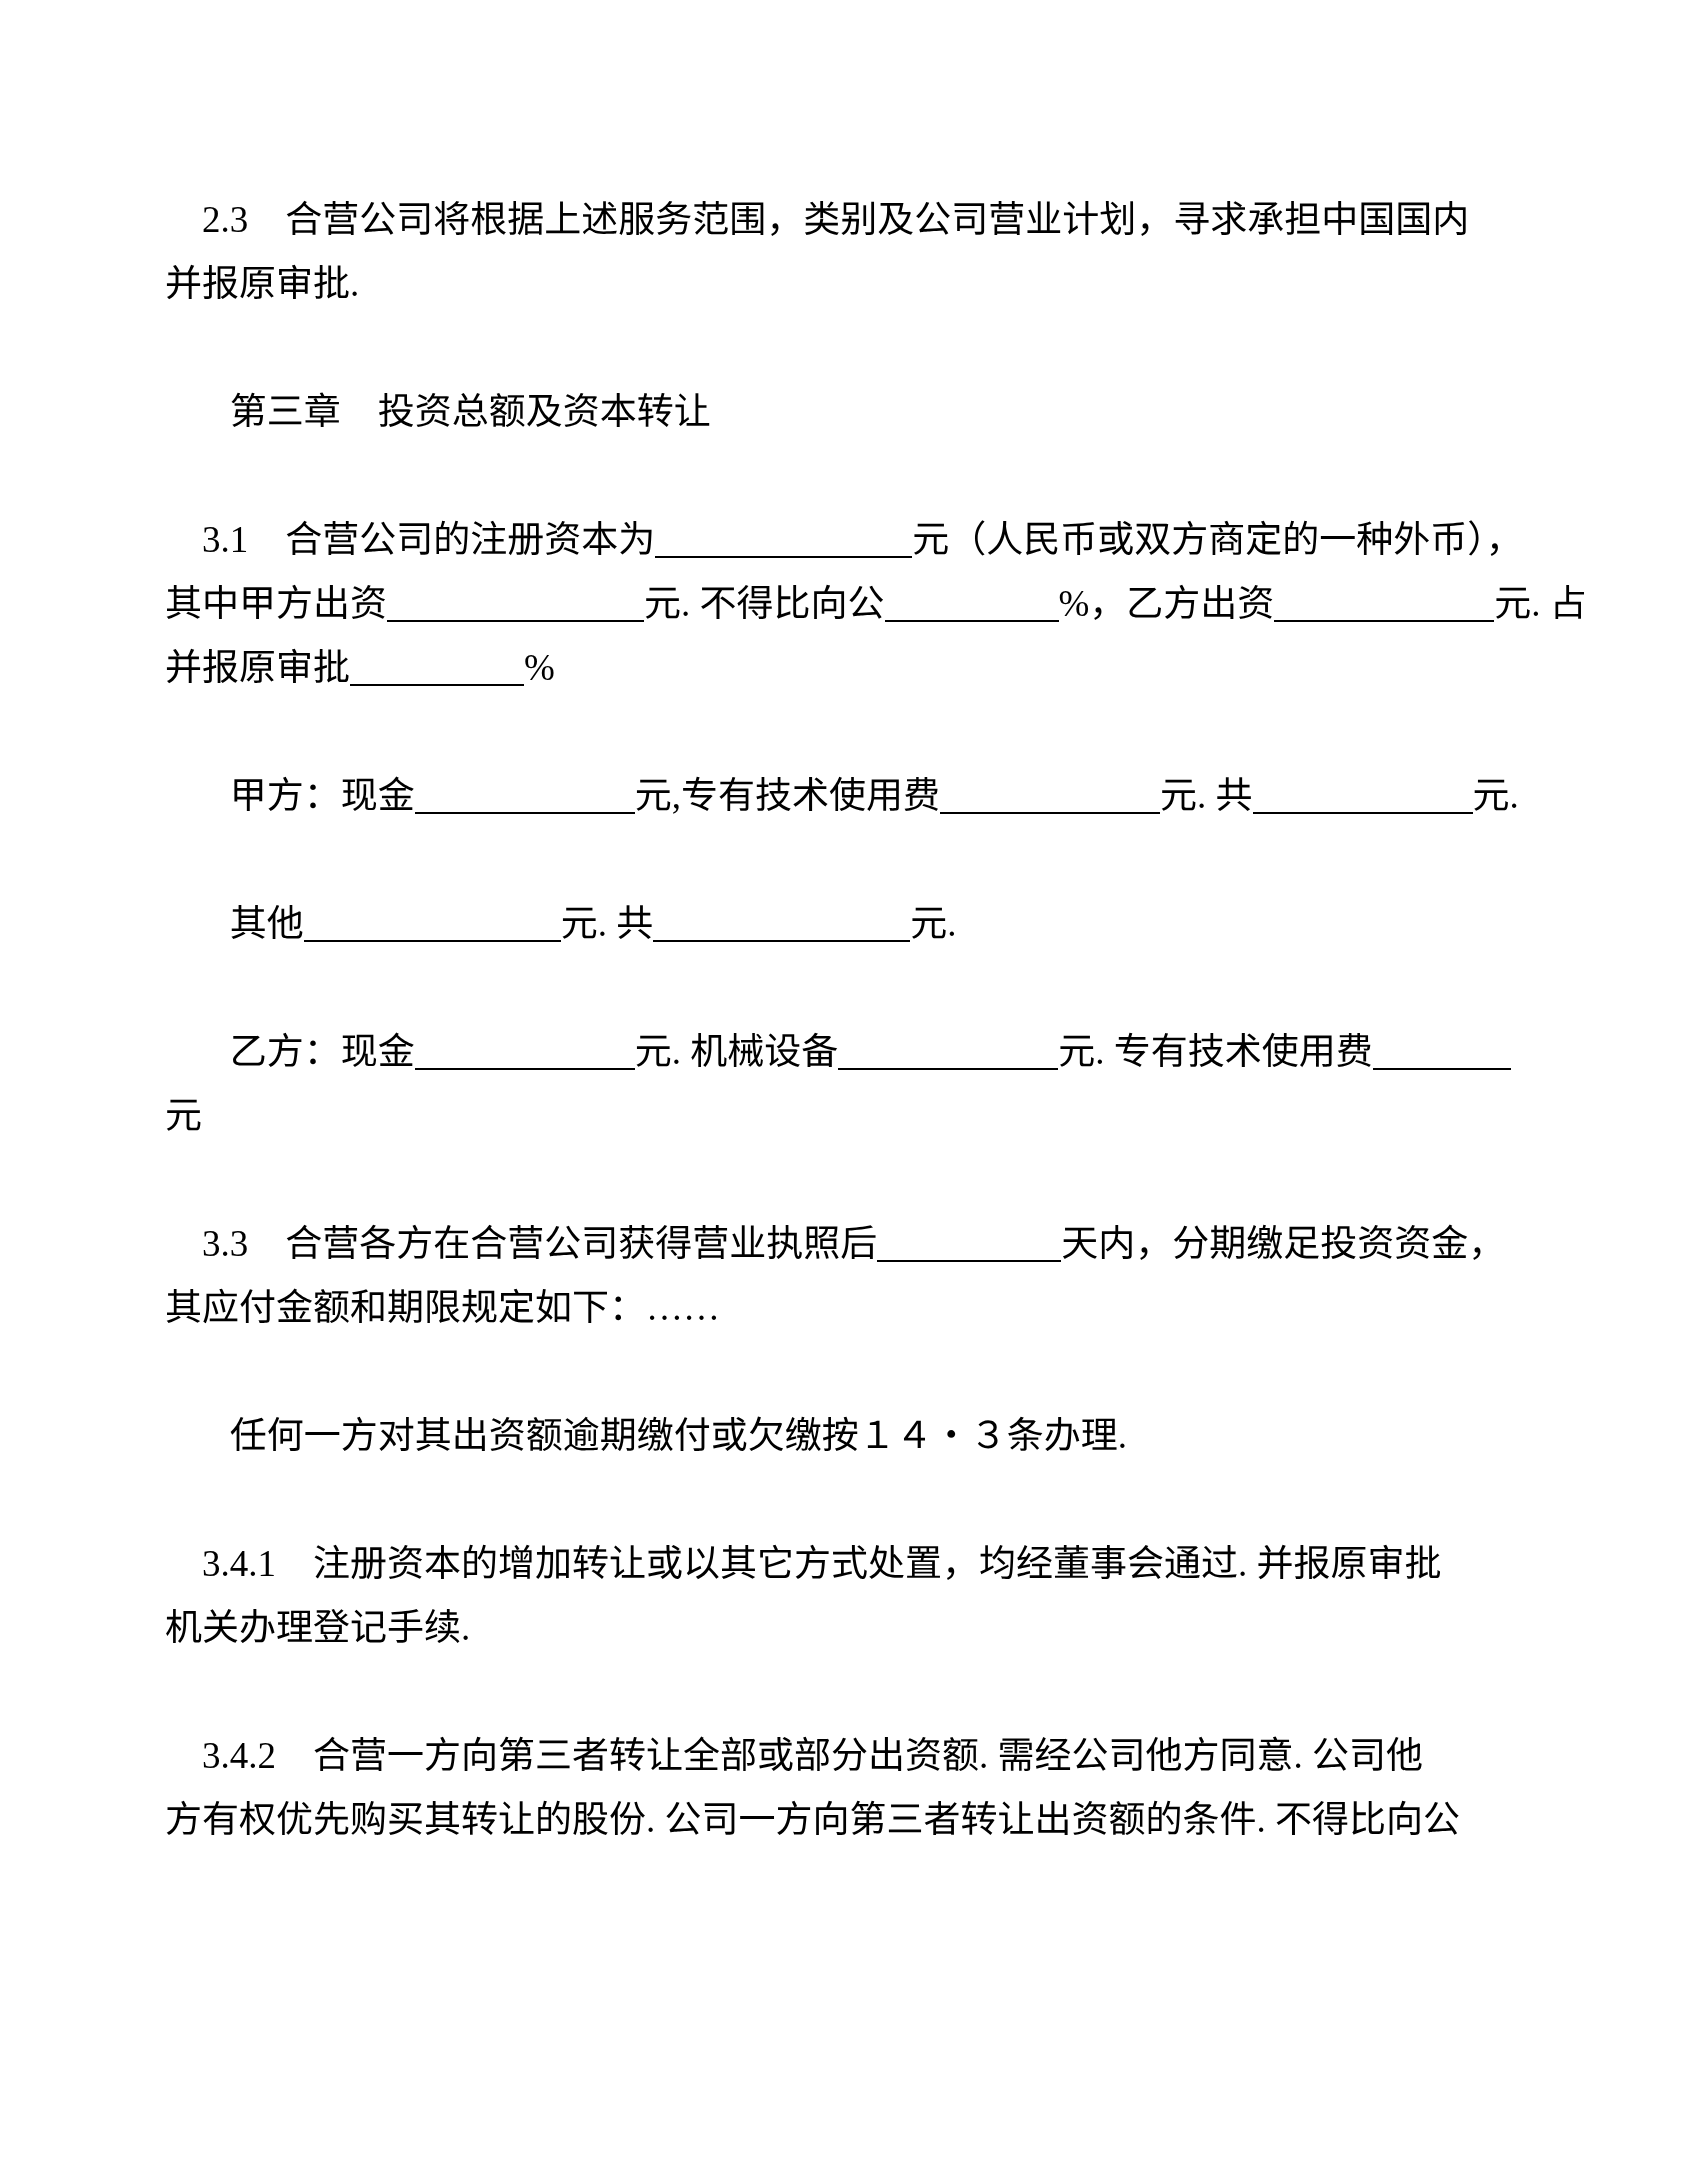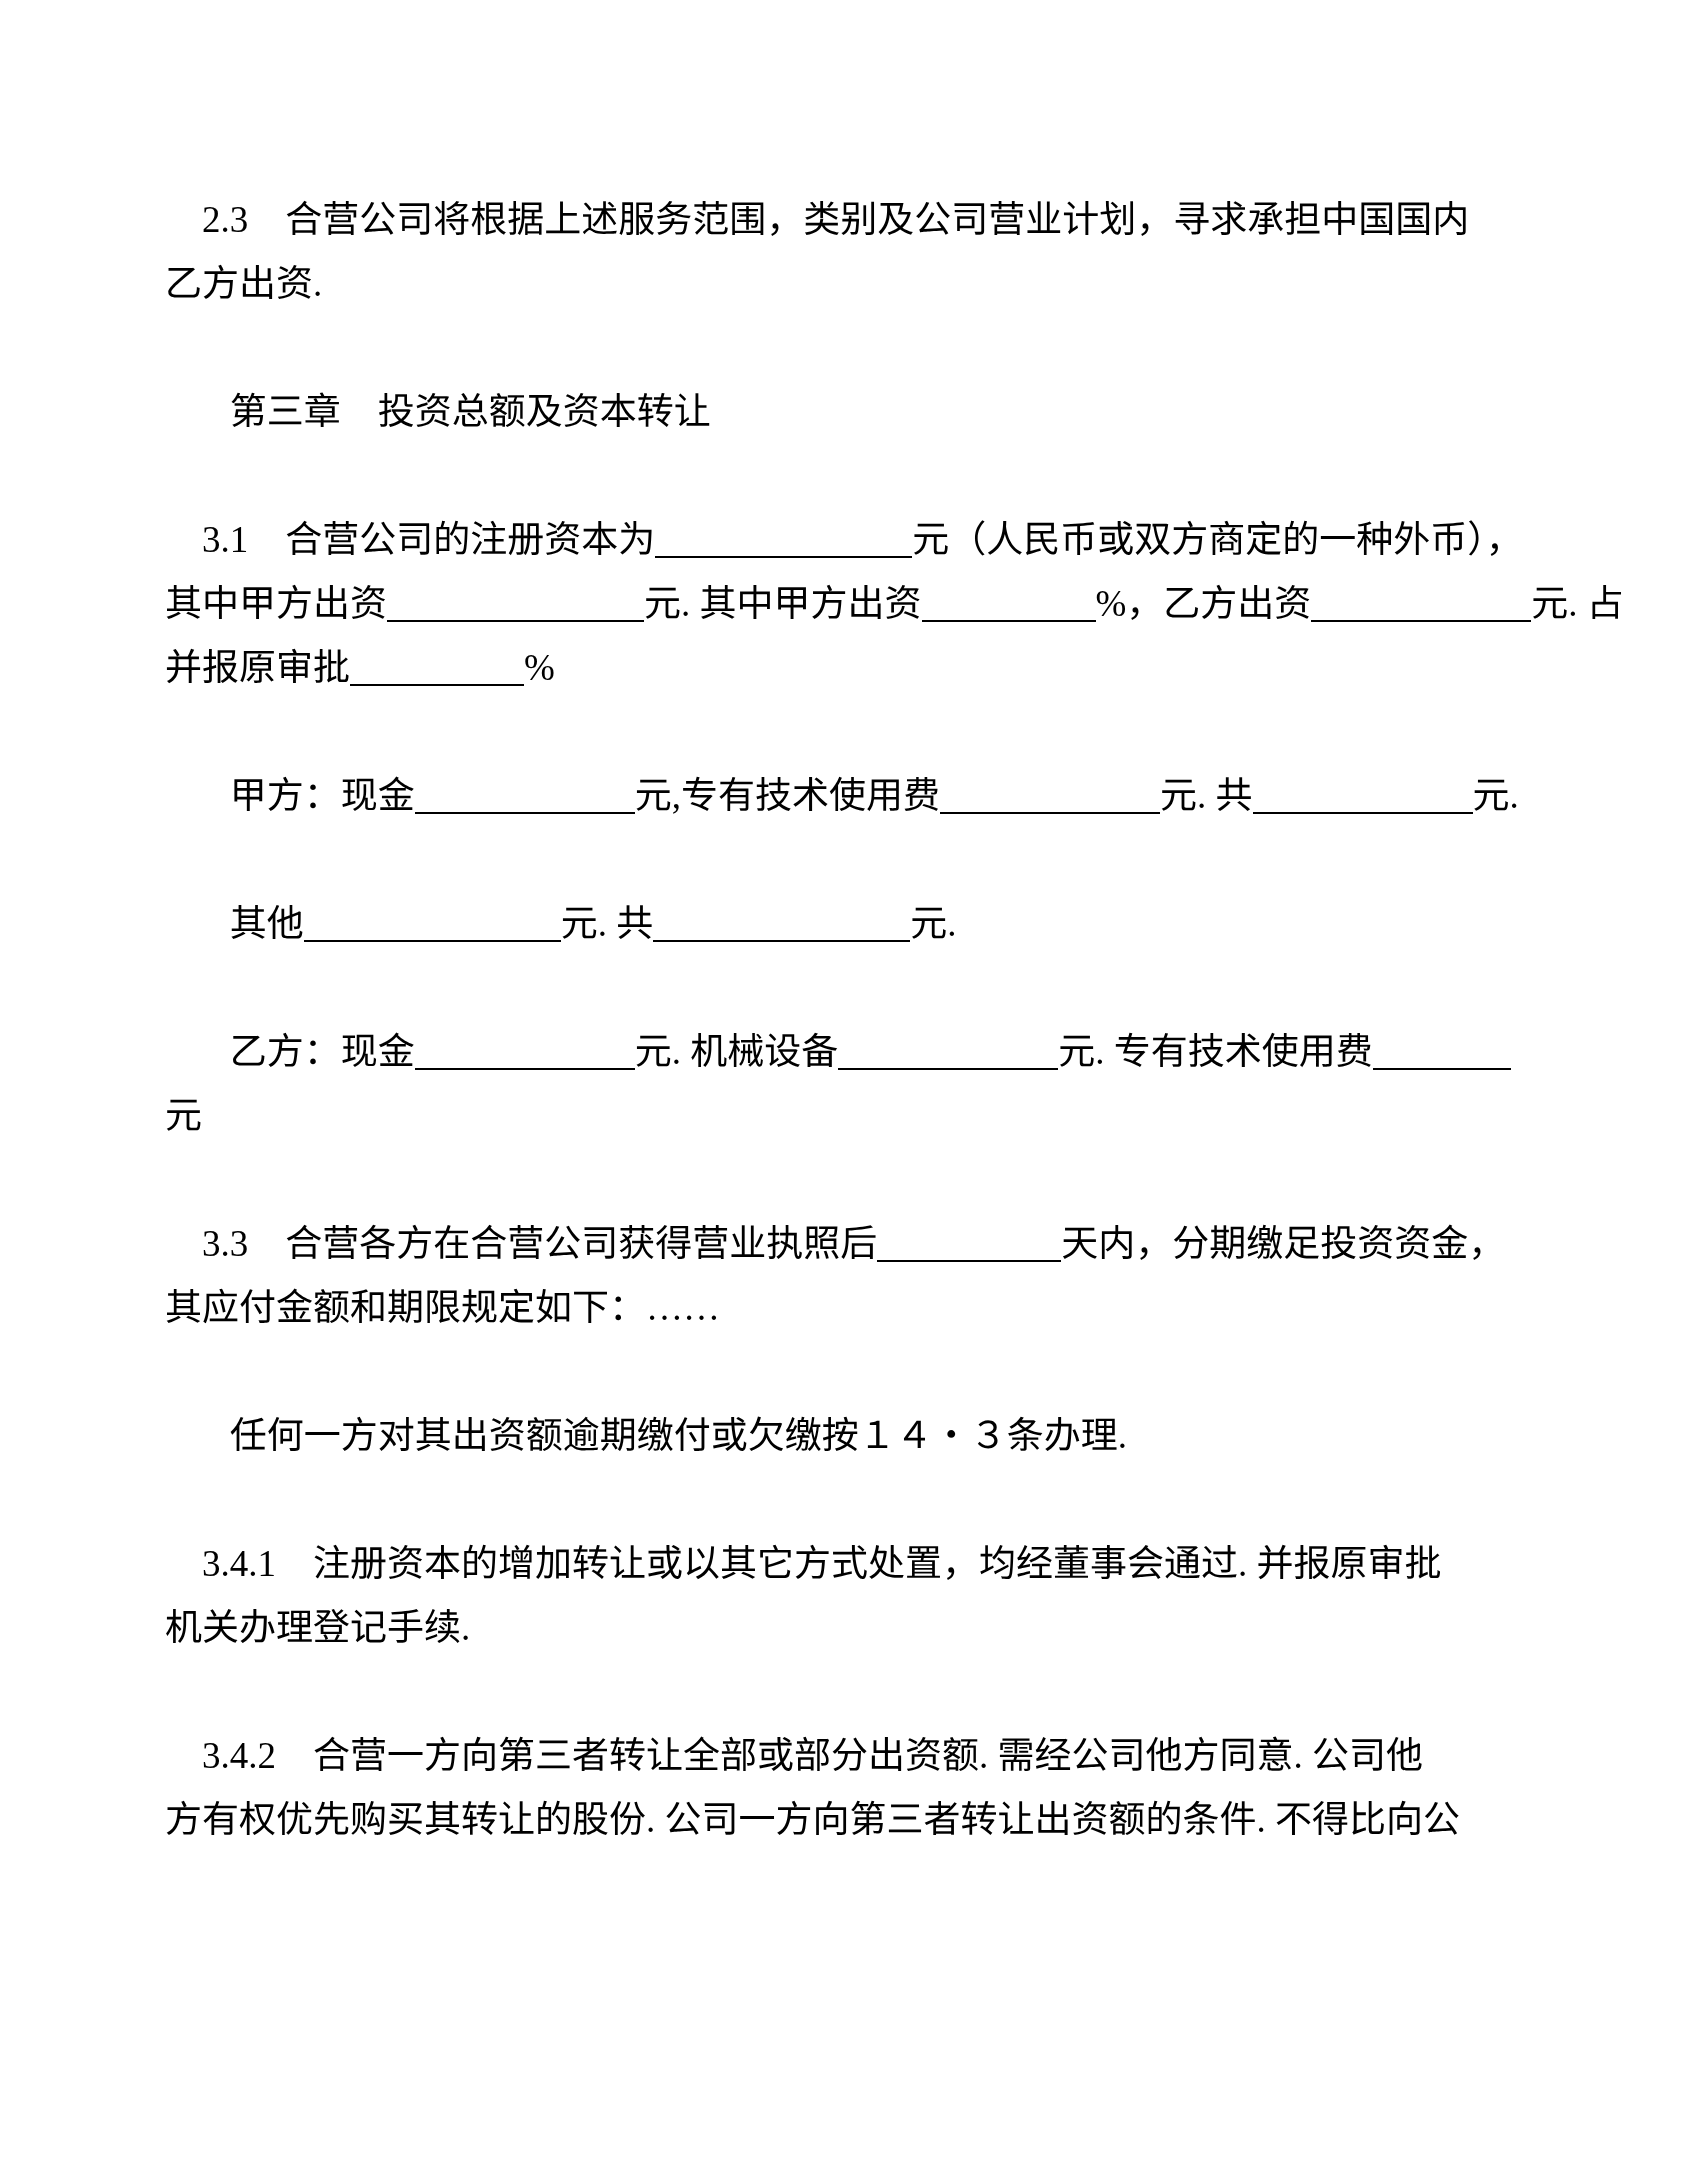--- a/index.html
+++ b/index.html
@@ -33,28 +33,28 @@
     border-bottom: 2.8px solid #000000;
     vertical-align: -5.5px;
   }
 </style>
 </head>
 <body>
 
 <div class="page" style="background: rgb(255, 255, 255); color: rgb(0, 0, 0);">
     <div class="paragraph">
       <div class="line"><span class="text-run">    2.3    合营公司将根据上述服务范围，类别及公司营业计划，寻求承担中国国内</span></div>
-      <div class="line"><span class="text-run">乙方出资.</span></div>
+      <div class="line"><span class="text-run">并报原审批.</span></div>
     </div>
     <div class="paragraph">
       <div class="line"><span class="text-run">       第三章    投资总额及资本转让</span></div>
     </div>
     <div class="paragraph">
       <div class="line"><span class="text-run">    3.1    合营公司的注册资本为</span><span class="blank" style="width: 257px;"></span><span class="text-run">元（人民币或双方商定的一种外币），</span></div>
-      <div class="line"><span class="text-run">其中甲方出资</span><span class="blank" style="width: 257px;"></span><span class="text-run">元. 其中甲方出资</span><span class="blank" style="width: 174px;"></span><span class="text-run">%，乙方出资</span><span class="blank" style="width: 220px;"></span><span class="text-run">元. 占</span></div>
+      <div class="line"><span class="text-run">其中甲方出资</span><span class="blank" style="width: 257px;"></span><span class="text-run">元. 不得比向公</span><span class="blank" style="width: 174px;"></span><span class="text-run">%，乙方出资</span><span class="blank" style="width: 220px;"></span><span class="text-run">元. 占</span></div>
       <div class="line"><span class="text-run">并报原审批</span><span class="blank" style="width: 174px;"></span><span class="text-run">%</span></div>
     </div>
     <div class="paragraph">
       <div class="line"><span class="text-run">       甲方：现金</span><span class="blank" style="width: 220px;"></span><span class="text-run">元,专有技术使用费</span><span class="blank" style="width: 220px;"></span><span class="text-run">元. 共</span><span class="blank" style="width: 220px;"></span><span class="text-run">元.</span></div>
     </div>
     <div class="paragraph">
       <div class="line"><span class="text-run">       其他</span><span class="blank" style="width: 257px;"></span><span class="text-run">元. 共</span><span class="blank" style="width: 257px;"></span><span class="text-run">元.</span></div>
     </div>
     <div class="paragraph">
       <div class="line"><span class="text-run">       乙方：现金</span><span class="blank" style="width: 220px;"></span><span class="text-run">元. 机械设备</span><span class="blank" style="width: 220px;"></span><span class="text-run">元. 专有技术使用费</span><span class="blank" style="width: 138px;"></span></div>

